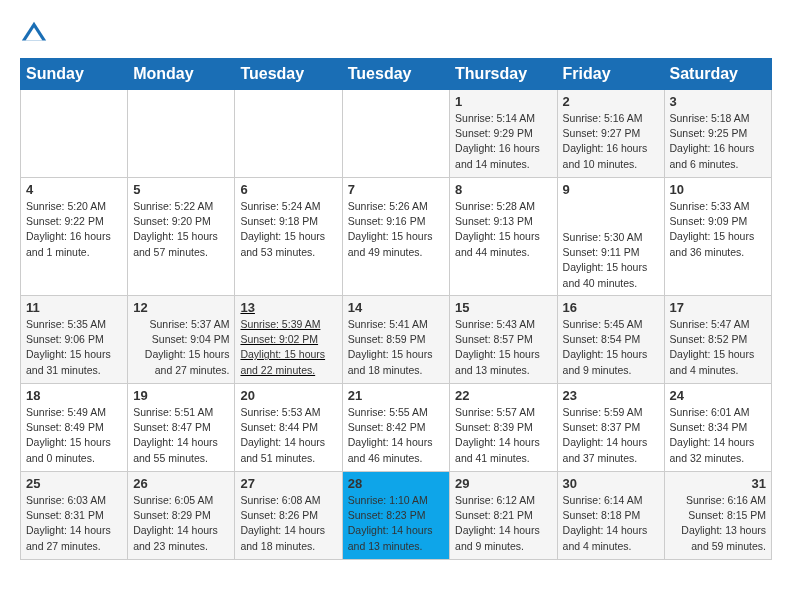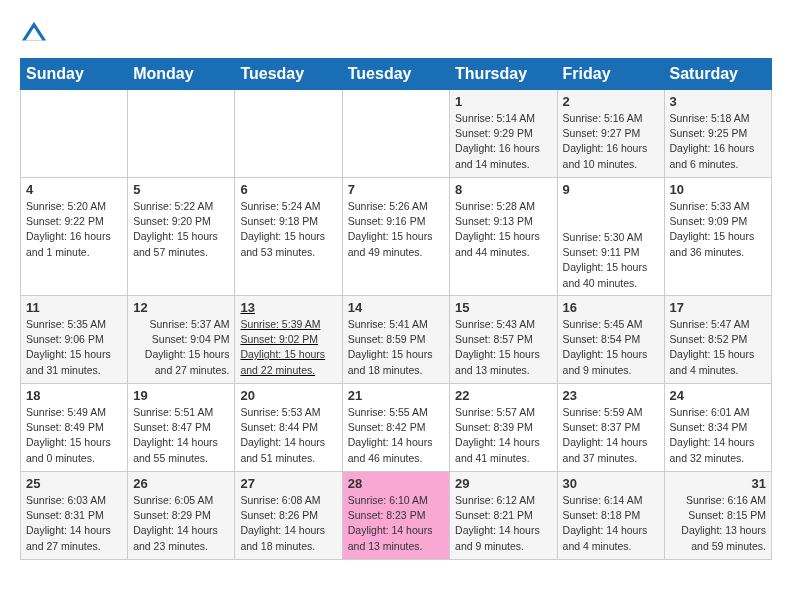--- a/index.html
+++ b/index.html
@@ -315,23 +315,23 @@
 Daylight: 14 hours
 and 23 minutes.</div>
         </td>
         <td style="background: rgb(245, 245, 245);">
           <div class="day-num">27</div>
           <div class="day-info" style="white-space: pre-line;">Sunrise: 6:08 AM
 Sunset: 8:26 PM
 Daylight: 14 hours
 and 18 minutes.</div>
         </td>
-        <td style="background: #f9a8d4;">
+        <td style="background: #0ea5e9;">
           <div class="day-num">28</div>
-          <div class="day-info" style="white-space: pre-line;">Sunrise: 6:10 AM
+          <div class="day-info" style="white-space: pre-line;">Sunrise: 1:10 AM
 Sunset: 8:23 PM
 Daylight: 14 hours
 and 13 minutes.</div>
         </td>
         <td style="background: rgb(245, 245, 245);">
           <div class="day-num">29</div>
           <div class="day-info" style="white-space: pre-line;">Sunrise: 6:12 AM
 Sunset: 8:21 PM
 Daylight: 14 hours
 and 9 minutes.</div>

